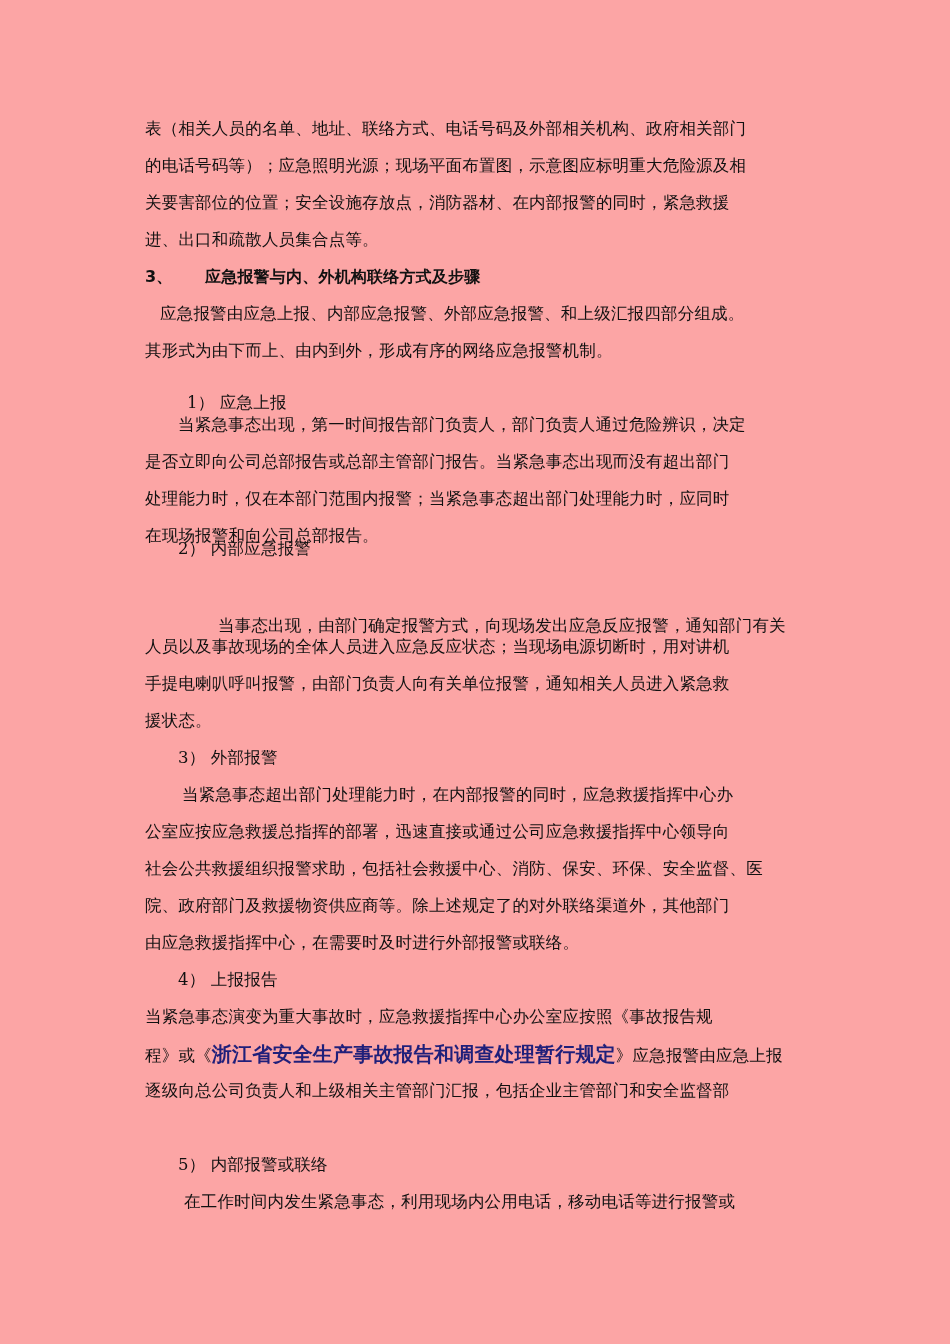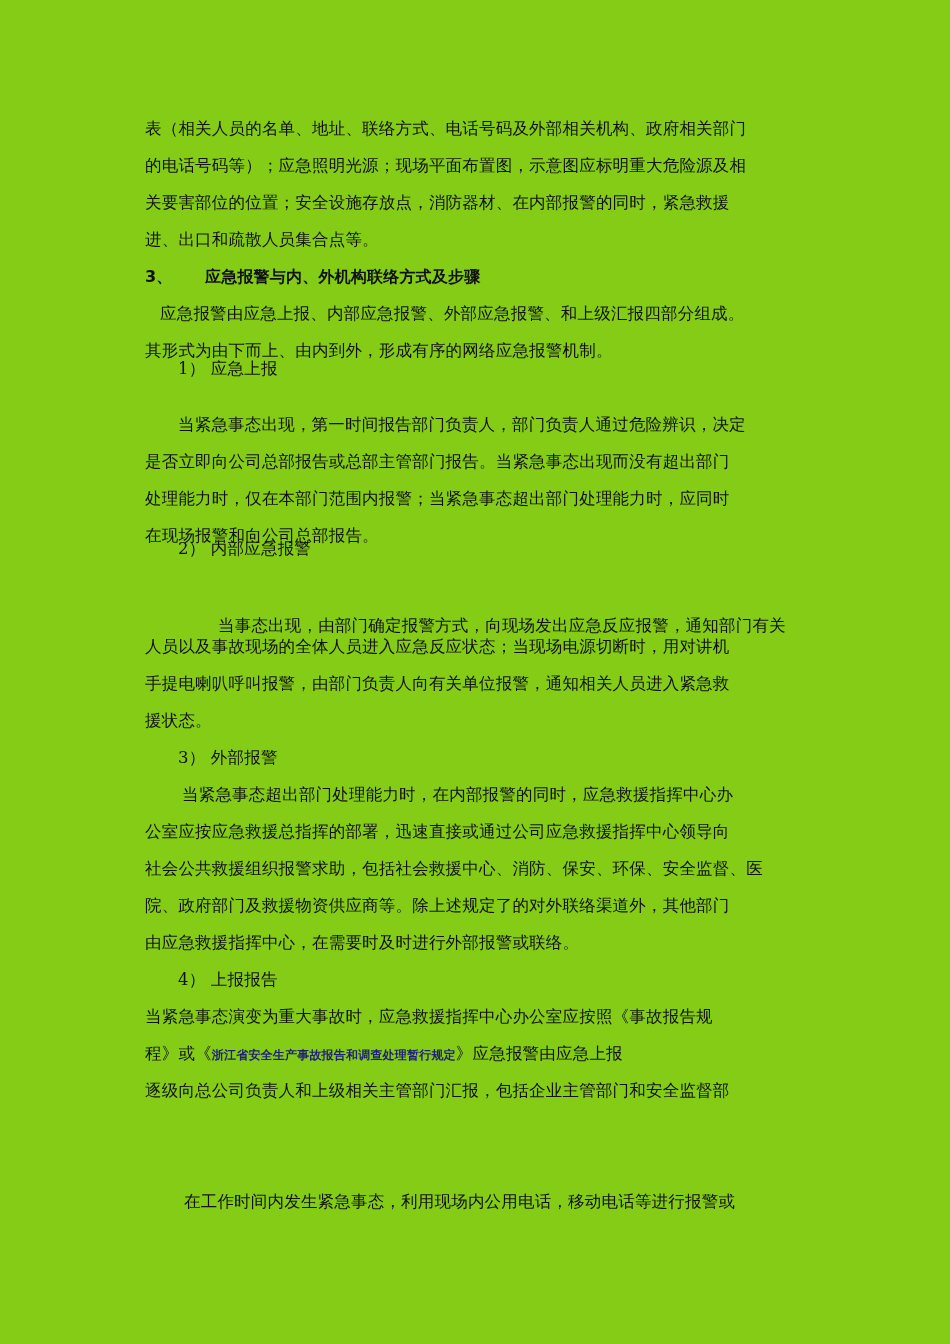--- a/index.html
+++ b/index.html
@@ -1,23 +1,23 @@
 <!DOCTYPE html>
 <html><head>
 <meta charset="utf-8">
 <style>
   html, body { margin: 0; padding: 0; background: #ffffff; }
   body { width: 950px; height: 1344px; position: relative; overflow: hidden;
          font-family: "DejaVu Serif", "Liberation Serif", serif; color: #111; }
-  .page { position: absolute; left: 0; top: 0; width: 950px; height: 1344px; background: #84cc16; }
+  .page { position: absolute; left: 0; top: 0; width: 950px; height: 1344px; background: #fca5a5; }
   .line { position: absolute; left: 145px; width: 665px; font-size: 16.5px; line-height: 22px;
           white-space: nowrap; letter-spacing: 0.2px; text-align: justify; }
   .heading { font-weight: bold; font-family: "DejaVu Sans", "Liberation Sans", sans-serif; font-size: 16px; }
   .heading .num { display: inline-block; width: 60px; }
-  .link { color: #1f1f7a; font-weight: bold; font-family: Liberation Sans, sans-serif; font-size: 12px; }
+  .link { color: #1f1f7a; font-weight: bold; font-family: Liberation Sans, sans-serif; font-size: 20px; }
   .ind1 { left: 148px; }
   .ind-item { left: 178px; }
   .ind-para { left: 178px; }
 </style>
 </head>
 <body>
 
 <div class="page">
 
   <div class="line" style="top:118px;">表（相关人员的名单、地址、联络方式、电话号码及外部相关机构、政府相关部门</div>
@@ -25,21 +25,21 @@
   <div class="line" style="top:192px;">关要害部位的位置；安全设施存放点，消防器材、在内部报警的同时，紧急救援</div>
   <div class="line" style="top:229px;">进、出口和疏散人员集合点等。</div>
 
   <div class="line heading" style="top:266px;">
     <span class="num">3、</span><span>应急报警与内、外机构联络方式及步骤</span>
   </div>
 
   <div class="line" style="top:340px;">其形式为由下而上、由内到外，形成有序的网络应急报警机制。</div>
   <div class="line ind1" style="top:303px; left:160px;">应急报警由应急上报、内部应急报警、外部应急报警、和上级汇报四部分组成。</div>
 
-  <div class="line ind-item" style="top:358px;">1）  应急上报</div>
+  <div class="line ind-item" style="top:392px;margin-left:9px;">1）  应急上报</div>
   <div class="line ind-para" style="top:414px;">当紧急事态出现，第一时间报告部门负责人，部门负责人通过危险辨识，决定</div>
   <div class="line" style="top:451px;">是否立即向公司总部报告或总部主管部门报告。当紧急事态出现而没有超出部门</div>
   <div class="line" style="top:488px;">处理能力时，仅在本部门范围内报警；当紧急事态超出部门处理能力时，应同时</div>
   <div class="line" style="top:525px;">在现场报警和向公司总部报告。</div>
 
   <div class="line ind-item" style="top:538px;">2）  内部应急报警</div>
   <div class="line ind-para" style="top:615px;margin-left:40px;">当事态出现，由部门确定报警方式，向现场发出应急反应报警，通知部门有关</div>
   <div class="line" style="top:636px;">人员以及事故现场的全体人员进入应急反应状态；当现场电源切断时，用对讲机</div>
   <div class="line" style="top:673px;">手提电喇叭呼叫报警，由部门负责人向有关单位报警，通知相关人员进入紧急救</div>
   <div class="line" style="top:710px;">援状态。</div>
@@ -51,15 +51,16 @@
   <div class="line" style="top:895px;">院、政府部门及救援物资供应商等。除上述规定了的对外联络渠道外，其他部门</div>
   <div class="line" style="top:932px;">由应急救援指挥中心，在需要时及时进行外部报警或联络。</div>
 
   <div class="line ind-item" style="top:969px;">4）  上报报告</div>
   <div class="line" style="top:1006px;">当紧急事态演变为重大事故时，应急救援指挥中心办公室应按照《事故报告规</div>
   <div class="line" style="top:1043px;">
     <span>程》或《</span><span class="link">浙江省安全生产事故报告和调查处理暂行规定</span><span>》应急报警由应急上报</span>
   </div>
   <div class="line" style="top:1080px;">逐级向总公司负责人和上级相关主管部门汇报，包括企业主管部门和安全监督部</div>
 
+  <div class="line ind-item" style="top:1154px;">5）  内部报警或联络</div>
   <div class="line ind-para" style="top:1191px; left:184px;">在工作时间内发生紧急事态，利用现场内公用电话，移动电话等进行报警或</div>
 
 </div>
 
 </body></html>

